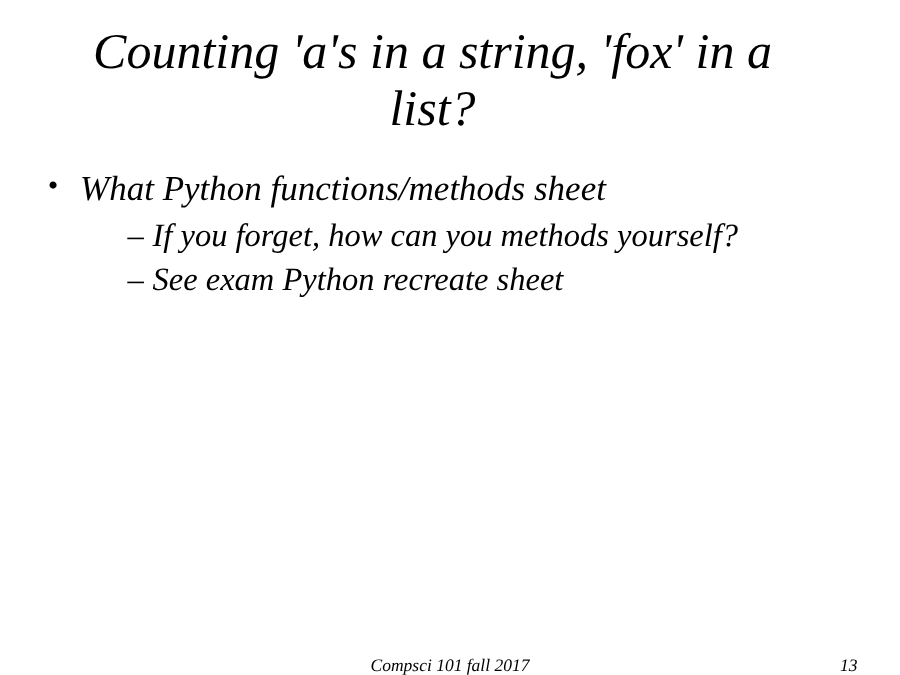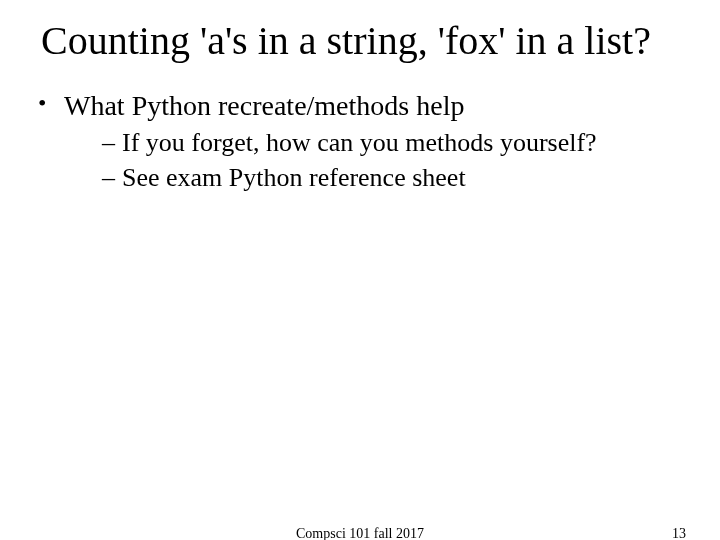--- a/index.html
+++ b/index.html
@@ -11,20 +11,21 @@
     font-family: "Times New Roman", Times, serif;
     color: #000;
     position: relative;
     overflow: hidden;
   }
   .slide {
     width: 692px;
     height: 540px;
     position: relative;
     box-sizing: border-box;
+    font-style: italic;
   }
   .title {
     text-align: center;
     font-size: 40px;
     line-height: 1.15;
     padding: 18px 40px 0 40px;
     font-weight: normal;
   }
   .body {
     padding: 24px 30px 0 30px;
@@ -88,24 +89,24 @@
 </head>
 <body>
 
 <div class="slide">
 
   <div class="title">Counting 'a's in a string, 'fox' in a list?</div>
 
   <div class="body">
     <ul class="bullets">
       <li>
-        <span>What Python recreate/methods help</span>
+        <span>What Python functions/methods sheet</span>
         <ul class="dashes">
           <li>If you forget, how can you methods yourself?</li>
-          <li>See exam Python reference sheet</li>
+          <li>See exam Python recreate sheet</li>
         </ul>
       </li>
     </ul>
   </div>
 
   <div class="footer">
     <div class="footer-center">Compsci 101 fall 2017</div>
     <div class="footer-right">13</div>
   </div>
 

